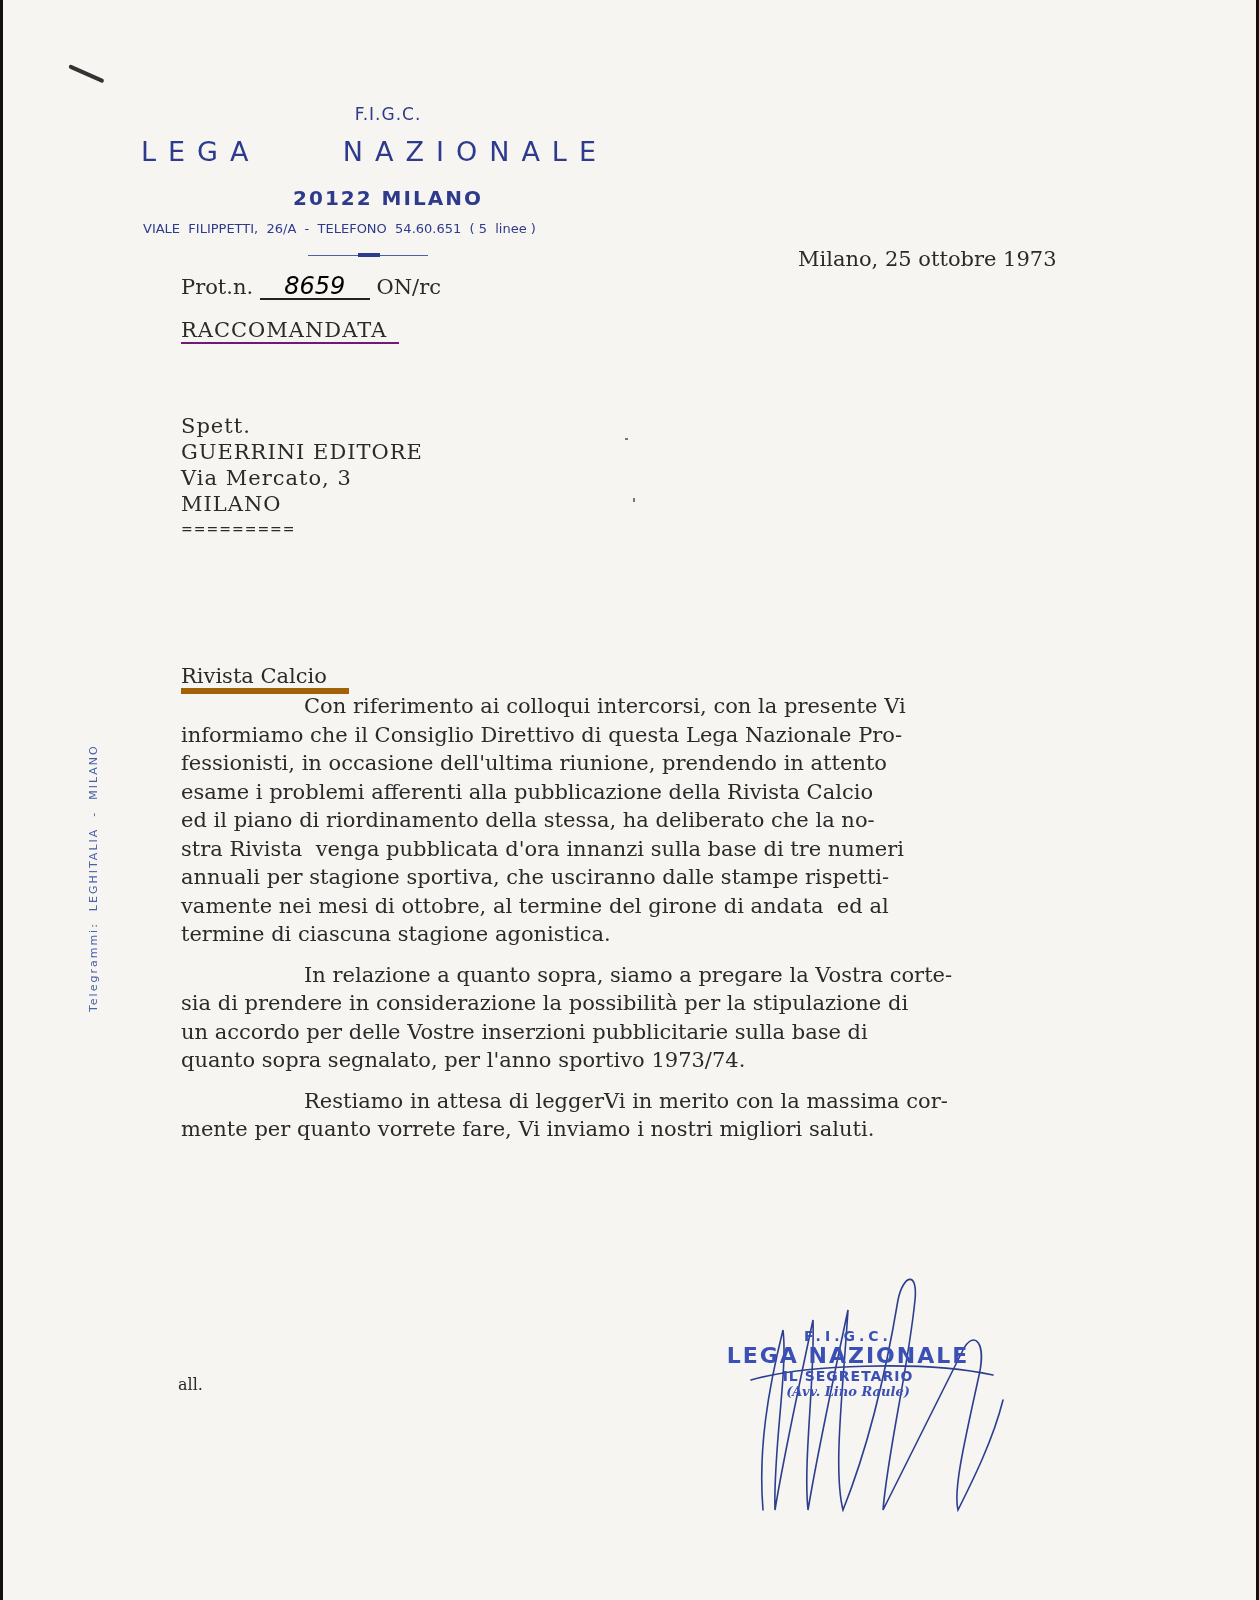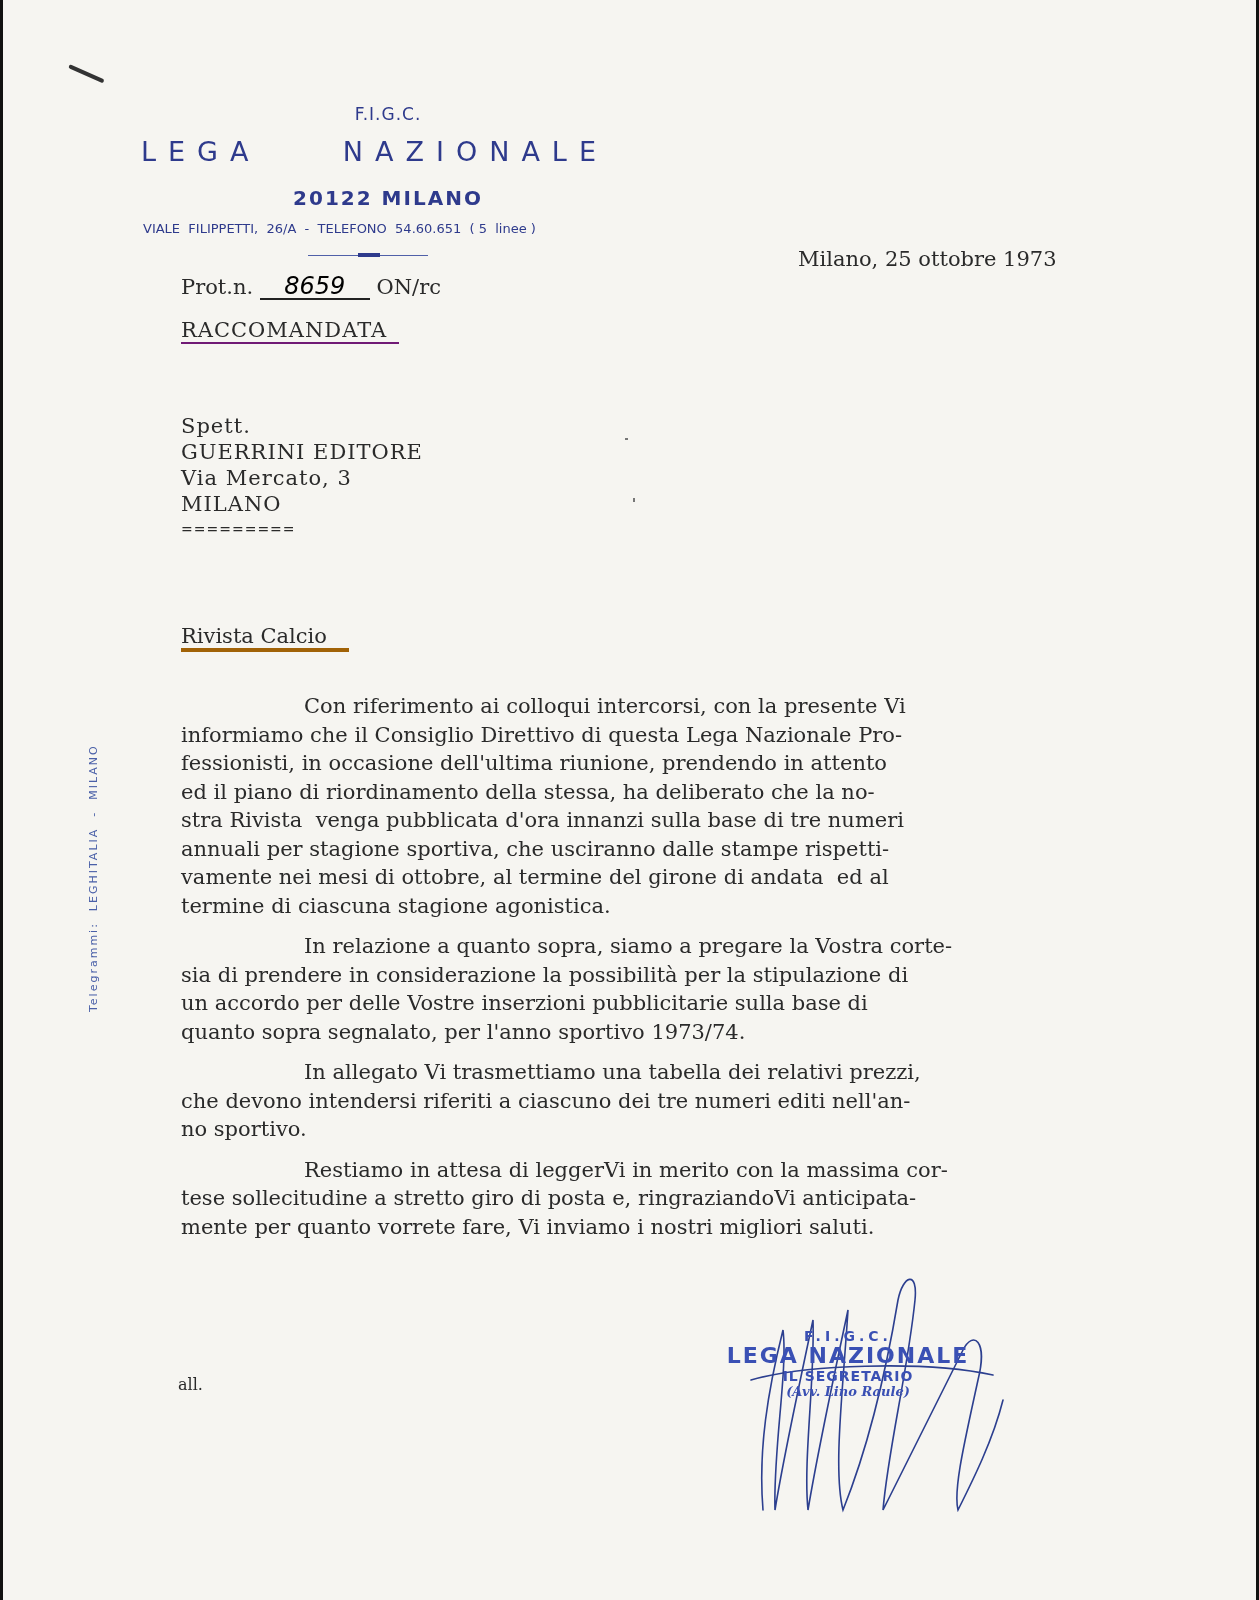--- a/index.html
+++ b/index.html
@@ -27,21 +27,21 @@
   .date { left: 795px; top: 247px; font-size: 21px; }
   .prot { left: 178px; top: 274px; font-size: 21px; white-space: pre; }
   .prot .num {
     display: inline-block; width: 110px; border-bottom: 2px solid #222;
     color: #000000; font-family: "DejaVu Sans", "Liberation Sans", sans-serif; font-style: italic;
     font-size: 24px; text-align: center; line-height: 24px;
   }
   .racc { left: 178px; top: 318px; font-size: 21px; letter-spacing: 1px; border-bottom: 2px solid #701a75; padding-right: 12px; }
   .addrbox { left: 178px; top: 413px; font-size: 21px; line-height: 26px; letter-spacing: 1px; }
   .addrbox div { white-space: pre; }
-  .subject { left: 178px; top: 624px; font-size: 21px; border-bottom: 4px solid #a16207; padding-right: 22px; }
+  .subject { left: 178px; top: 664px; font-size: 21px; border-bottom: 6px solid #a16207; padding-right: 22px; }
   .body { left: 178px; top: 692px; width: 840px; font-size: 21px; line-height: 28.5px; }
   .body p { margin: 0 0 12px 0; }
   .body .line { white-space: pre; display: block; }
   .body .ind { padding-left: 123px; }
   .allegati { left: 175px; top: 1375px; font-size: 16px; }
   .sidebar {
     left: 84px; top: 1012px; transform: rotate(-90deg); transform-origin: left top;
     color: #4a60a8; font-family: "DejaVu Sans", "Liberation Sans", sans-serif; font-size: 11px;
     letter-spacing: 2px; white-space: pre;
   }
@@ -82,40 +82,35 @@
   <div style="font-size:14px;line-height:24px;">=========</div>
 </div>
 
 <div class="abs subject">Rivista Calcio</div>
 
 <div class="abs body">
   <p>
     <span class="line ind">Con riferimento ai colloqui intercorsi, con la presente Vi</span>
     <span class="line">informiamo che il Consiglio Direttivo di questa Lega Nazionale Pro-</span>
     <span class="line">fessionisti, in occasione dell'ultima riunione, prendendo in attento</span>
+    <span class="line">esame i problemi afferenti alla pubblicazione della Rivista Calcio</span>
     <span class="line">ed il piano di riordinamento della stessa, ha deliberato che la no-</span>
     <span class="line">stra Rivista  venga pubblicata d'ora innanzi sulla base di tre numeri</span>
     <span class="line">annuali per stagione sportiva, che usciranno dalle stampe rispetti-</span>
     <span class="line">vamente nei mesi di ottobre, al termine del girone di andata  ed al</span>
     <span class="line">termine di ciascuna stagione agonistica.</span>
   </p>
   <p>
     <span class="line ind">In relazione a quanto sopra, siamo a pregare la Vostra corte-</span>
     <span class="line">sia di prendere in considerazione la possibilità per la stipulazione di</span>
     <span class="line">un accordo per delle Vostre inserzioni pubblicitarie sulla base di</span>
     <span class="line">quanto sopra segnalato, per l'anno sportivo 1973/74.</span>
   </p>
   <p>
-    <span class="line ind">In allegato Vi trasmettiamo una tabella dei relativi prezzi,</span>
-    <span class="line">che devono intendersi riferiti a ciascuno dei tre numeri editi nell'an-</span>
-    <span class="line">no sportivo.</span>
-  </p>
-  <p>
     <span class="line ind">Restiamo in attesa di leggerVi in merito con la massima cor-</span>
-    <span class="line">tese sollecitudine a stretto giro di posta e, ringraziandoVi anticipata-</span>
     <span class="line">mente per quanto vorrete fare, Vi inviamo i nostri migliori saluti.</span>
   </p>
 </div>
 
 <svg class="abs signature" viewBox="0 0 320 250">
   <g fill="none" stroke="#2c3f8f" stroke-width="1.6" stroke-linecap="round">
     <path d="M60 240 C 55 180, 65 120, 80 60 C 85 100, 70 180, 72 240 C 80 190, 95 120, 110 50 C 112 110, 100 190, 105 240 C 115 180, 130 110, 145 40 C 140 120, 130 200, 140 240 C 160 190, 180 120, 195 30 C 200 5, 215 0, 212 30 C 205 100, 185 180, 180 240 C 200 200, 230 140, 260 80 C 270 60, 285 70, 275 110 C 262 170, 250 220, 255 240 C 270 210, 290 170, 300 130"></path>
     <path d="M48 110 C 100 95, 220 90, 290 105"></path>
   </g>
 </svg>

